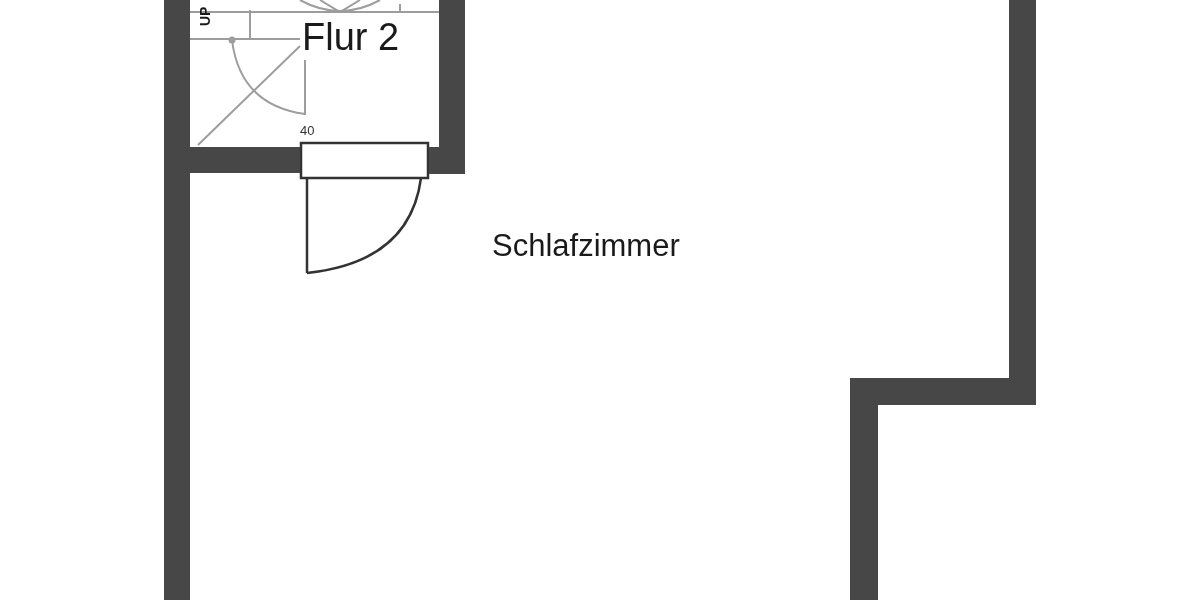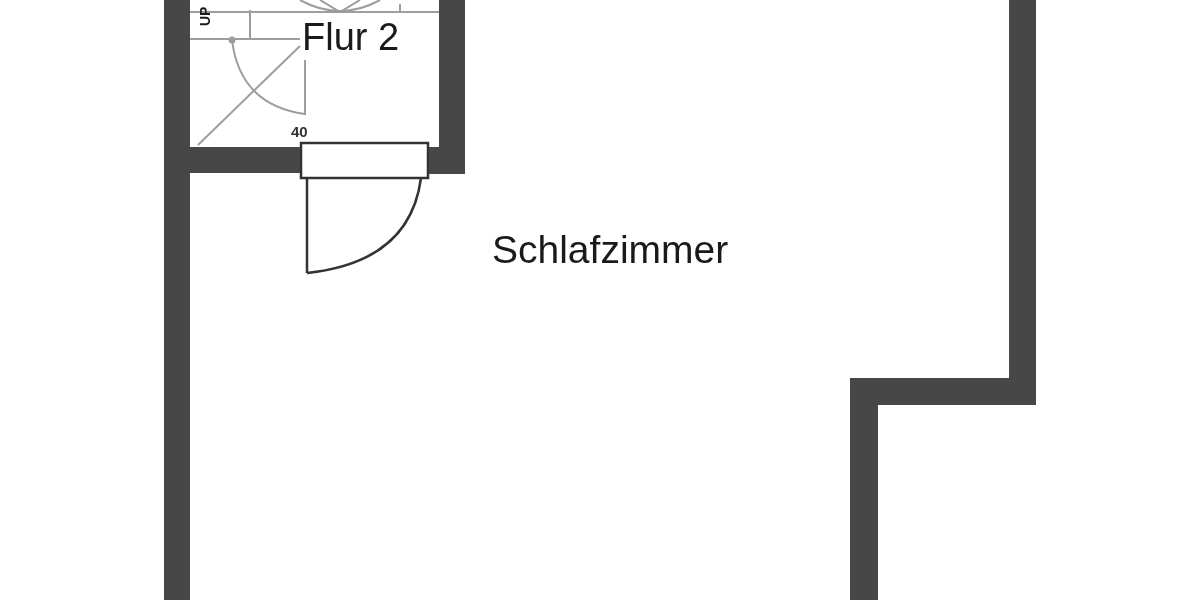--- a/index.html
+++ b/index.html
@@ -12,27 +12,27 @@
     .plan { position: absolute; left: 0; top: 0; width: 1200px; height: 600px; }
     .wall { position: absolute; background: #474747; }
     .label {
       position: absolute;
       color: #1a1a1a;
       font-family: "Liberation Sans", sans-serif;
       white-space: nowrap;
       line-height: 1;
     }
     .label-flur { left: 302px; top: 18px; font-size: 38px; text-align: center; }
-    .label-schlaf { left: 492px; top: 230px; font-size: 39px; }
+    .label-schlaf { left: 492px; top: 230px; font-size: 31px; }
     .label-up {
       left: 198px; top: 4px; font-size: 14px; font-weight: bold;
       transform: rotate(-90deg); transform-origin: left top;
       top: 26px;
     }
-    .label-dn { left: 291px; top: 124px; font-size: 15px; font-weight: bold; color: #333; }
+    .label-dn { left: 300px; top: 124px; font-size: 13px; font-weight: normal; color: #333; }
     svg.overlay { position: absolute; left: 0; top: 0; }
   </style>
 </head>
 <body>
 
 <div class="plan">
 
   <svg class="overlay" width="1200" height="600">
 
     <g stroke="#9d9d9d" stroke-width="2" fill="none">

